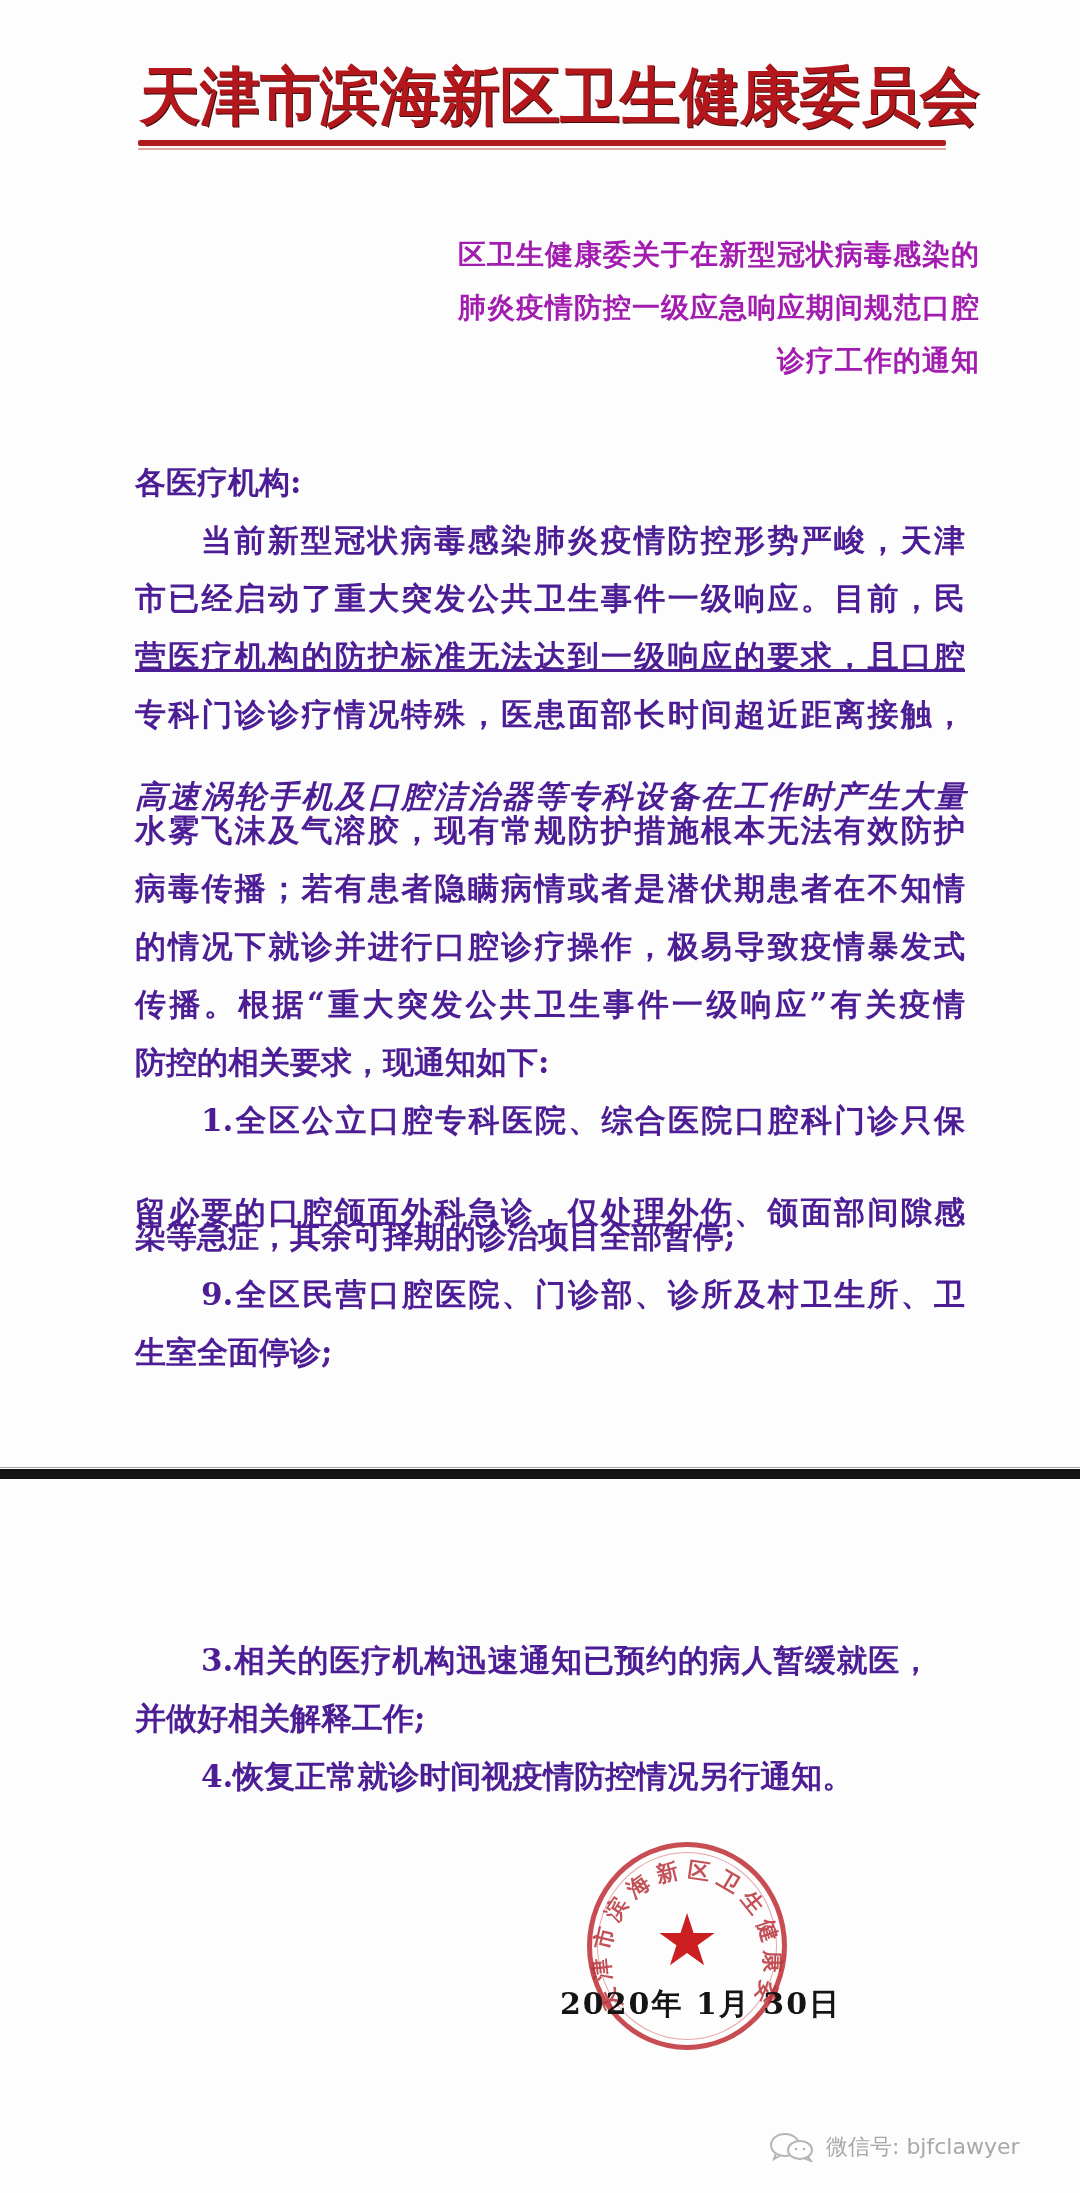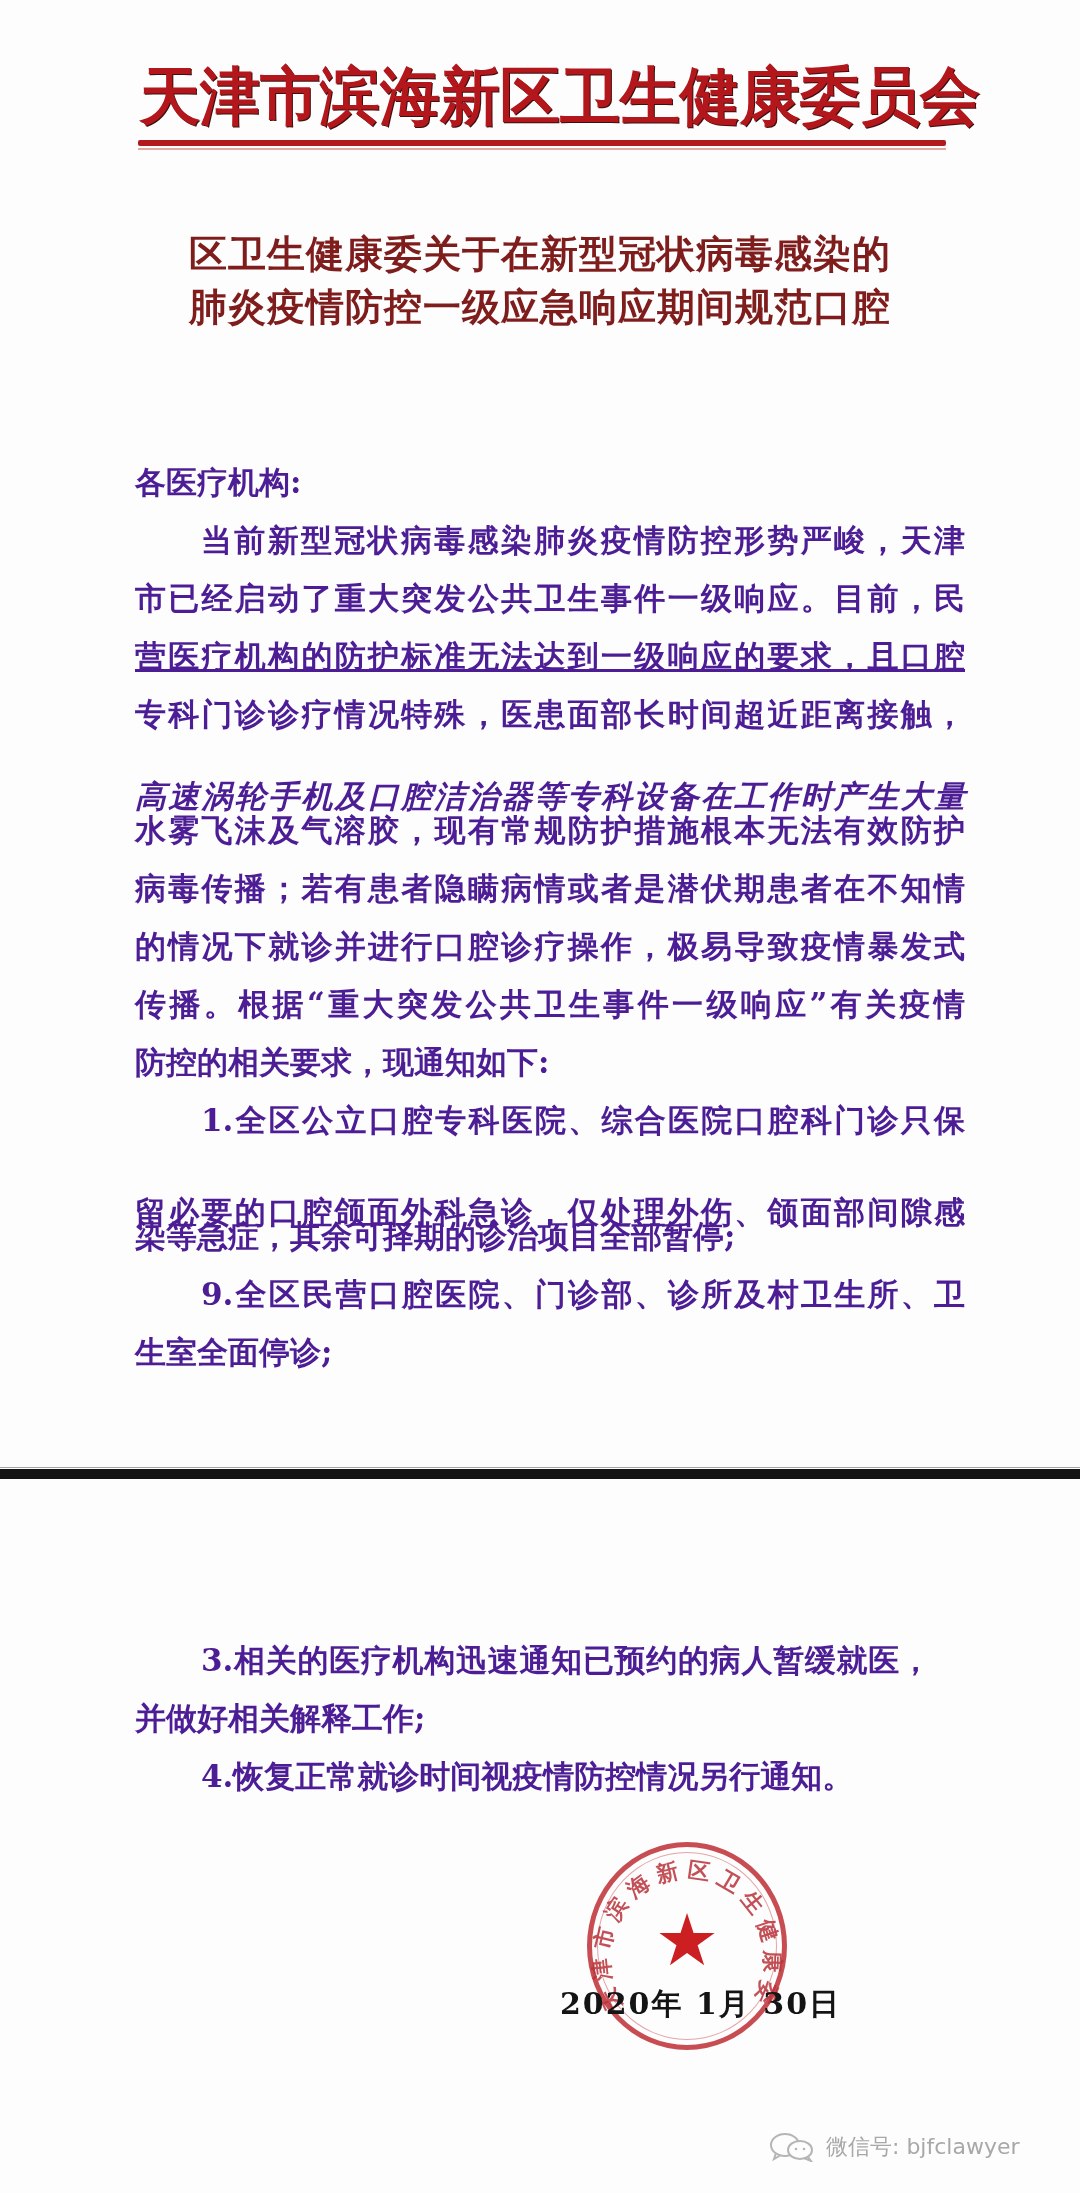--- a/index.html
+++ b/index.html
@@ -24,23 +24,23 @@
   .rule-red {
     left: 138px; top: 140px; width: 808px; height: 6px;
     background: #b01a1e; border-radius: 2px;
   }
   .rule-red-thin {
     left: 138px; top: 148px; width: 808px; height: 2px;
     background: #e3a7a1;
   }
   .doc-title {
     left: 100px; top: 228px; width: 880px;
-    text-align: center; font-size: 38px; line-height: 53px;
+    text-align: right; font-size: 28px; line-height: 53px;
     font-family: "DejaVu Sans", sans-serif; font-weight: bold; letter-spacing: 1px;
-    color: #7f1d1d;
+    color: #a21caf;
   }
   .doc-title div { white-space: nowrap; }
   .body-line {
     left: 135px; width: 830px; font-size: 31px; height: 40px; line-height: 40px;
     white-space: nowrap; font-weight: bold;
     text-align: justify; text-align-last: justify;
     color: #4c1d95;
   }
   .body-line.indent { left: 201px; width: 764px; }
   .body-line.short { text-align-last: left; }
@@ -101,20 +101,21 @@
   <span>委</span>
   <span>员</span>
   <span>会</span>
 </div>
 <div class="abs rule-red"></div>
 <div class="abs rule-red-thin"></div>
 
 <div class="abs doc-title">
   <div>区卫生健康委关于在新型冠状病毒感染的</div>
   <div>肺炎疫情防控一级应急响应期间规范口腔</div>
+  <div>诊疗工作的通知</div>
 </div>
 
 <div class="abs body-line short" style="top:462px;">各医疗机构:</div>
 
 <div class="abs body-line indent" style="top:520px;">当前新型冠状病毒感染肺炎疫情防控形势严峻，天津</div>
 <div class="abs body-line" style="top:578px;">市已经启动了重大突发公共卫生事件一级响应。目前，民</div>
 <div class="abs body-line" style="top:636px;text-decoration:underline;">营医疗机构的防护标准无法达到一级响应的要求，且口腔</div>
 <div class="abs body-line" style="top:694px;">专科门诊诊疗情况特殊，医患面部长时间超近距离接触，</div>
 <div class="abs body-line" style="top:776px;font-style:italic;">高速涡轮手机及口腔洁治器等专科设备在工作时产生大量</div>
 <div class="abs body-line" style="top:810px;">水雾飞沫及气溶胶，现有常规防护措施根本无法有效防护</div>

